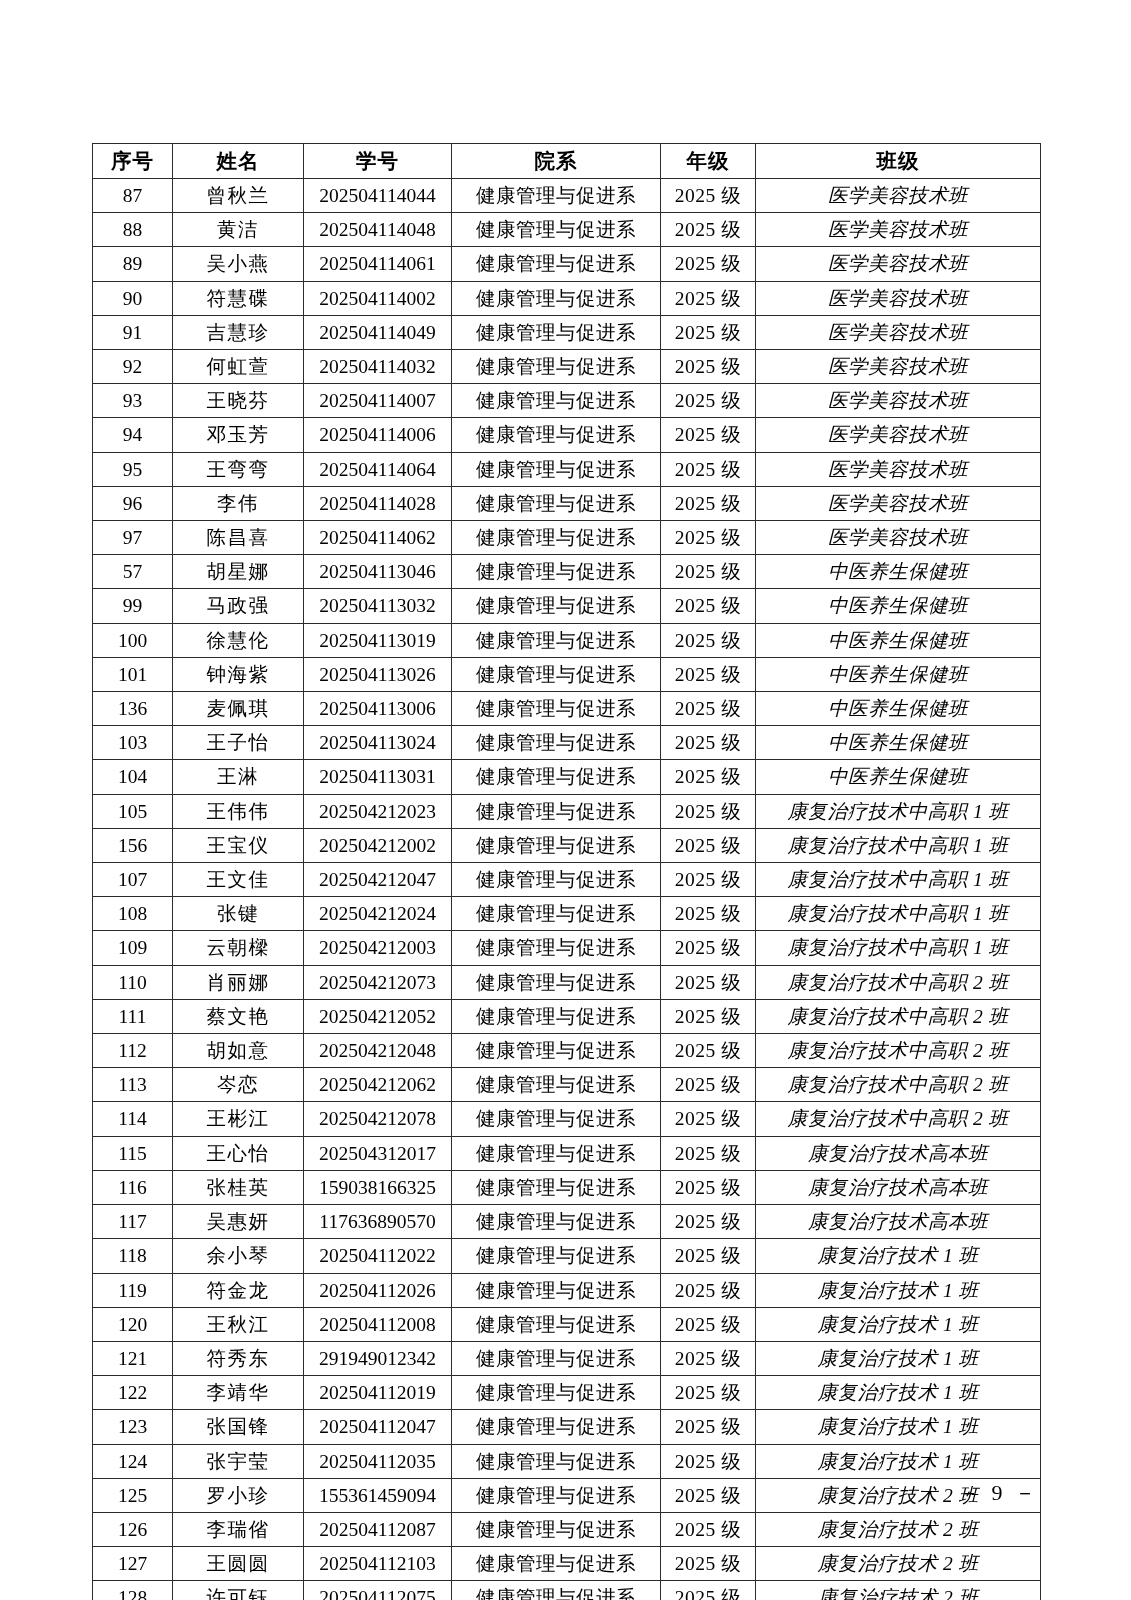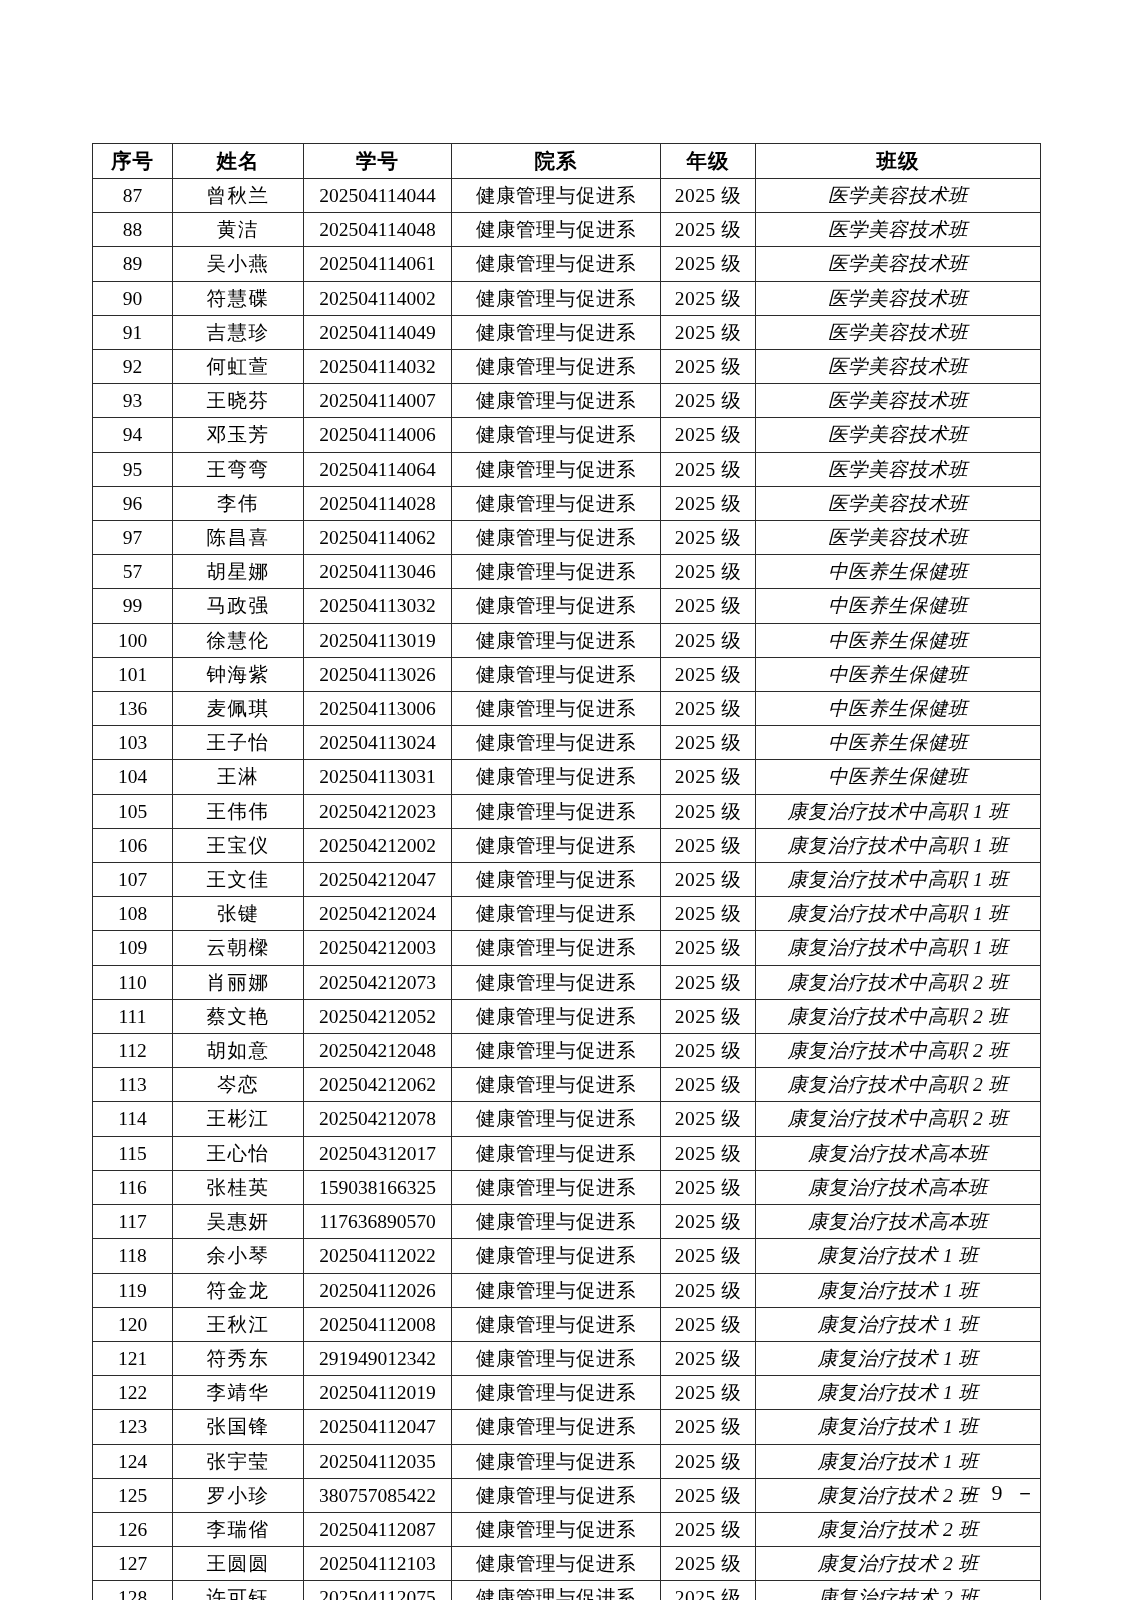--- a/index.html
+++ b/index.html
@@ -268,21 +268,21 @@
           </tr>
           <tr>
             <td class="seq">105</td>
             <td class="name">王伟伟</td>
             <td class="sid">202504212023</td>
             <td class="dept">健康管理与促进系</td>
             <td class="grade">2025 级</td>
             <td class="klass">康复治疗技术中高职 1 班</td>
           </tr>
           <tr>
-            <td class="seq">106</td>
+            <td class="seq">156</td>
             <td class="name">王宝仪</td>
             <td class="sid">202504212002</td>
             <td class="dept">健康管理与促进系</td>
             <td class="grade">2025 级</td>
             <td class="klass">康复治疗技术中高职 1 班</td>
           </tr>
           <tr>
             <td class="seq">107</td>
             <td class="name">王文佳</td>
             <td class="sid">202504212047</td>
@@ -422,21 +422,21 @@
             <td class="seq">124</td>
             <td class="name">张宇莹</td>
             <td class="sid">202504112035</td>
             <td class="dept">健康管理与促进系</td>
             <td class="grade">2025 级</td>
             <td class="klass">康复治疗技术 1 班</td>
           </tr>
           <tr>
             <td class="seq">125</td>
             <td class="name">罗小珍</td>
-            <td class="sid">380757085422</td>
+            <td class="sid">155361459094</td>
             <td class="dept">健康管理与促进系</td>
             <td class="grade">2025 级</td>
             <td class="klass">康复治疗技术 2 班</td>
           </tr>
           <tr>
             <td class="seq">126</td>
             <td class="name">李瑞偗</td>
             <td class="sid">202504112087</td>
             <td class="dept">健康管理与促进系</td>
             <td class="grade">2025 级</td>

